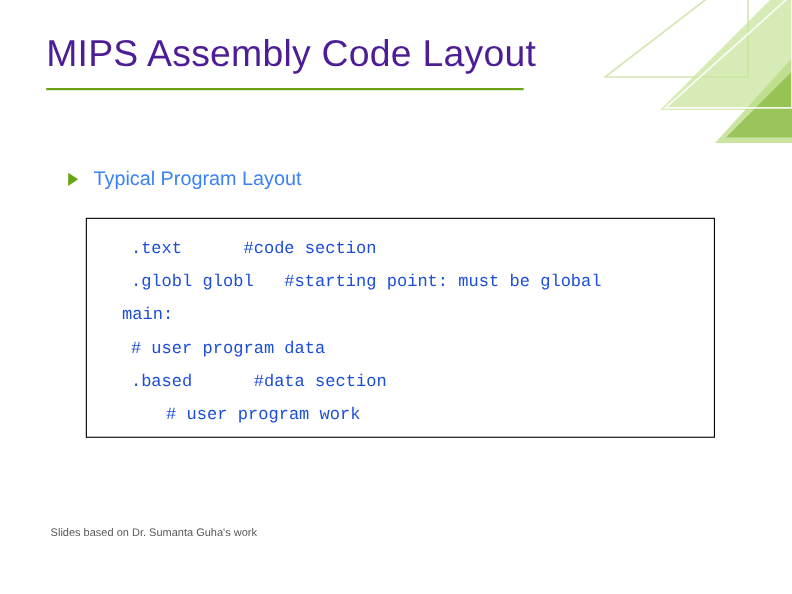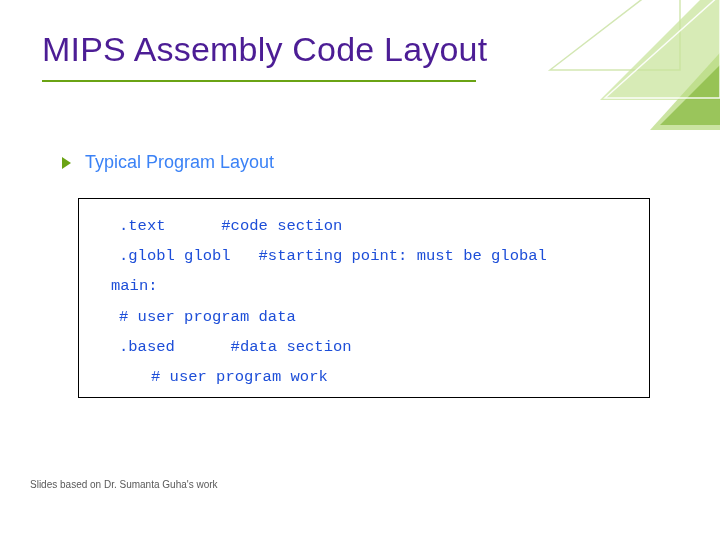--- a/index.html
+++ b/index.html
@@ -66,21 +66,21 @@
     font-family: "Courier New", Courier, monospace;
     font-size: 15.5px;
     line-height: 1.95;
     color: #1d4ed8;
   }
   .code-box .ind1 { margin-left: 24px; white-space: pre; }
   .code-box .ind2 { margin-left: 56px; white-space: pre; }
   .code-box .no-ind { margin-left: 16px; white-space: pre; }
   .footer {
     position: absolute;
-    left: 30px;
+    left: 46px;
     top: 479px;
     font-size: 10px;
     color: #595959;
     font-family: Arial, sans-serif;
   }
 </style>
 </head>
 <body>
 
 <svg class="decor" viewBox="0 0 260 260">

